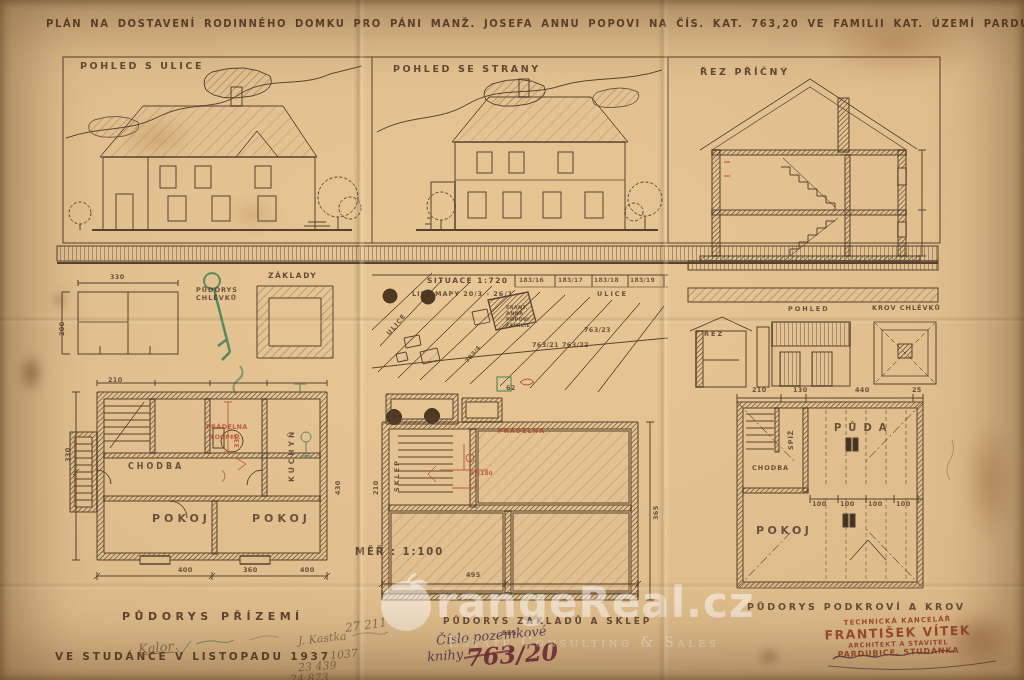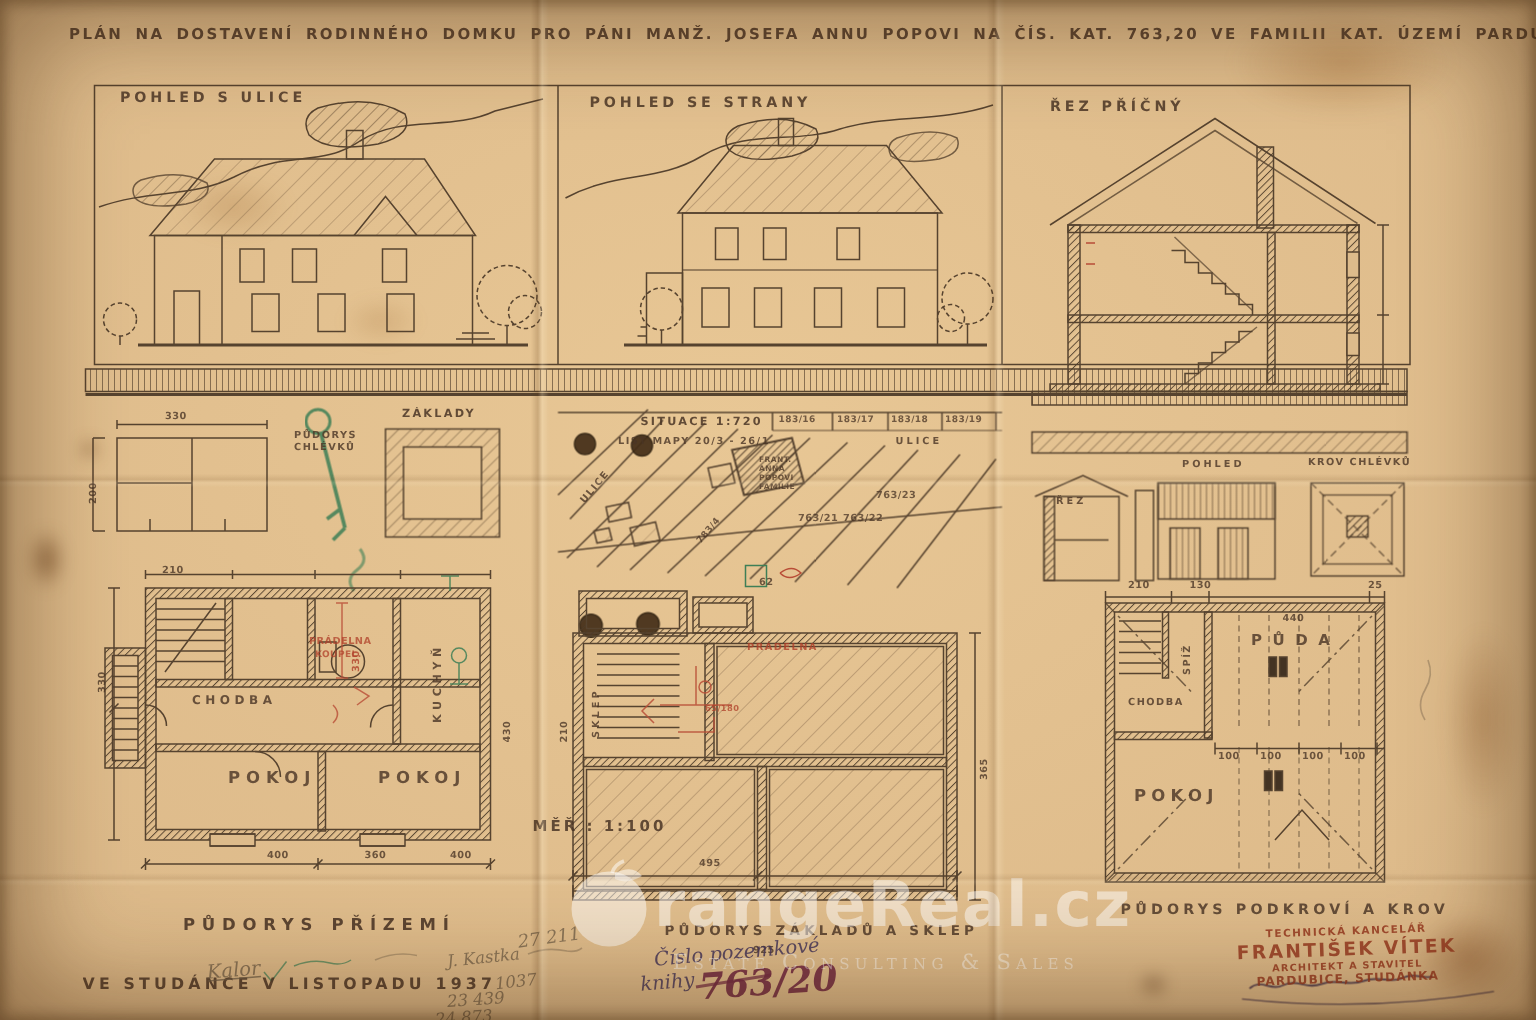--- a/index.html
+++ b/index.html
@@ -338,21 +338,21 @@
   <div class="lab dim" style="left:506px;top:384px;">62</div>
   <div class="lab dim rot90" style="left:652px;top:520px;">365</div>
   <div class="lab dim rot90" style="left:372px;top:495px;">210</div>
 
   <div class="lab room" style="left:834px;top:422px;font-size:10px;letter-spacing:7px;">PŮDA</div>
   <div class="lab hs" style="left:752px;top:464px;">CHODBA</div>
   <div class="lab room" style="left:756px;top:524px;letter-spacing:3.5px;">POKOJ</div>
   <div class="lab hs rot90" style="left:787px;top:450px;">SPÍŽ</div>
   <div class="lab dim" style="left:752px;top:386px;">210</div>
   <div class="lab dim" style="left:793px;top:386px;">130</div>
-  <div class="lab dim" style="left:855px;top:386px;margin-top:22px;">440</div>
+  <div class="lab dim" style="left:855px;top:386px;">440</div>
   <div class="lab dim" style="left:912px;top:386px;">25</div>
   <div class="lab dim" style="left:812px;top:500px;">100</div>
   <div class="lab dim" style="left:840px;top:500px;">100</div>
   <div class="lab dim" style="left:868px;top:500px;">100</div>
   <div class="lab dim" style="left:896px;top:500px;">100</div>
 
   <div class="lab" style="left:355px;top:546px;font-size:10px;letter-spacing:2px;font-weight:700;opacity:.85;">MĚŘ : 1:100</div>
   <div class="lab big" style="left:122px;top:610px;">PŮDORYS PŘÍZEMÍ</div>
   <div class="lab big2" style="left:443px;top:616px;">PŮDORYS ZÁKLADŮ A SKLEP</div>
   <div class="lab big2" style="left:747px;top:601px;font-size:9.5px;">PŮDORYS PODKROVÍ A KROV</div>

